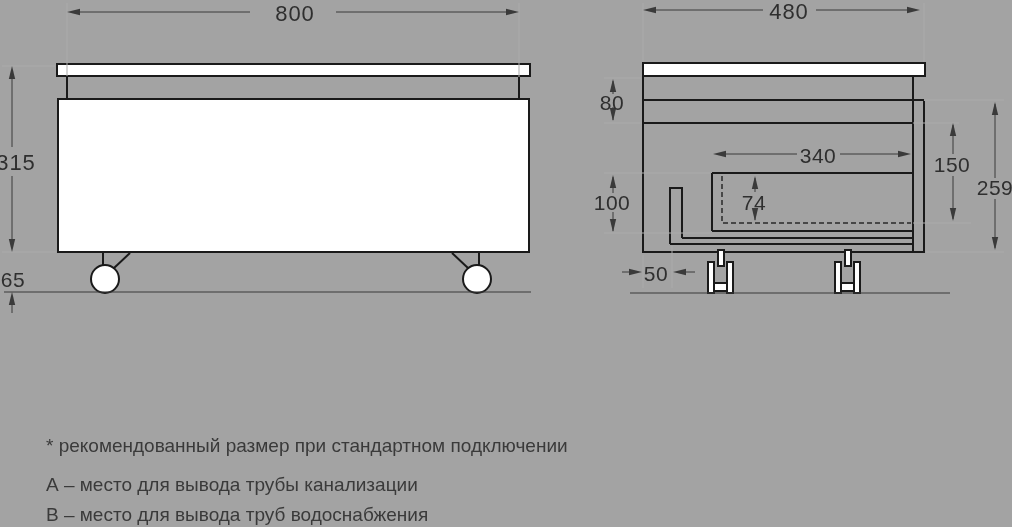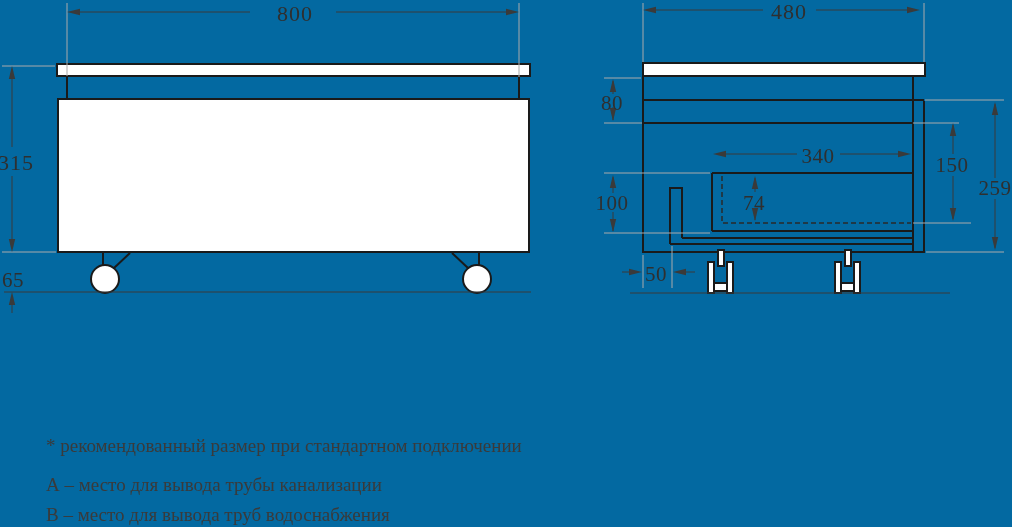--- a/index.html
+++ b/index.html
@@ -1,17 +1,17 @@
 <!DOCTYPE html>
 <html><head>
 <meta charset="utf-8">
 <style>
   html,body{margin:0;padding:0;background:#ffffff;}
-  .stage{position:relative;width:1012px;height:527px;background:#0369a1;overflow:hidden;
-         font-family:Liberation Serif, serif;}
+  .stage{position:relative;width:1012px;height:527px;background:#a3a3a3;overflow:hidden;
+         font-family:Liberation Sans, sans-serif;}
   svg{position:absolute;left:0;top:0;}
   .st   {stroke:#1a1a1a;stroke-width:2;fill:none;}
   .stw  {stroke:#1a1a1a;stroke-width:2;fill:#ffffff;}
   .dim  {stroke:#3a3a3a;stroke-width:1;fill:none;}
   .ext  {stroke:#ababab;stroke-width:1;fill:none;}
   .gnd  {stroke:#3a3a3a;stroke-width:1.2;fill:none;}
   .dash {stroke:#2a2a2a;stroke-width:1.5;fill:none;stroke-dasharray:5 3;}
   .arr  {fill:#3a3a3a;stroke:none;}
   text.dtxt{fill:#2f2f2f;font-size:21px;letter-spacing:0.5px;}
   text.big {fill:#2f2f2f;font-size:22px;letter-spacing:1px;}

